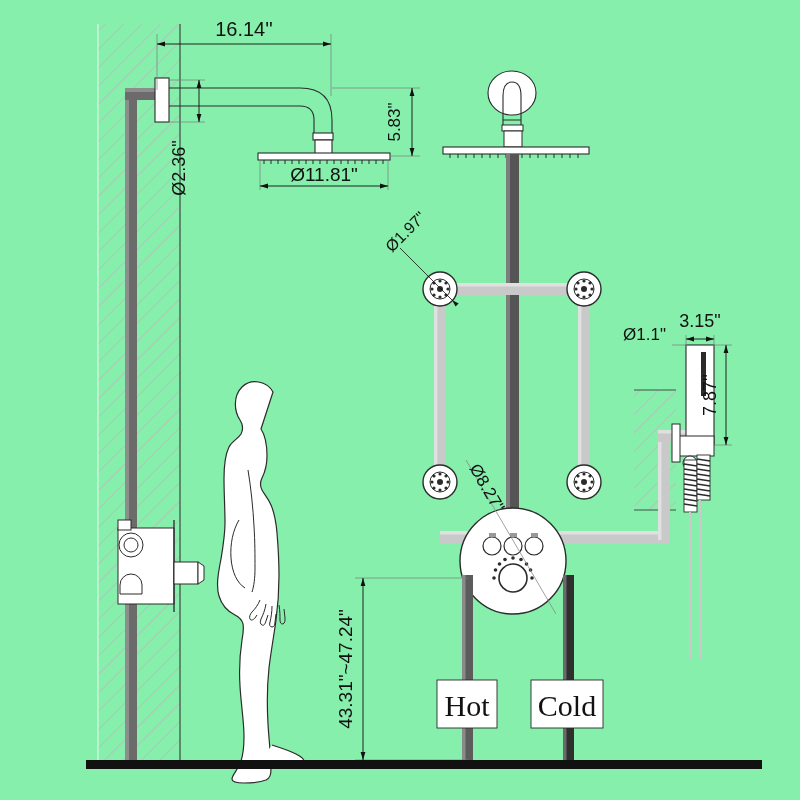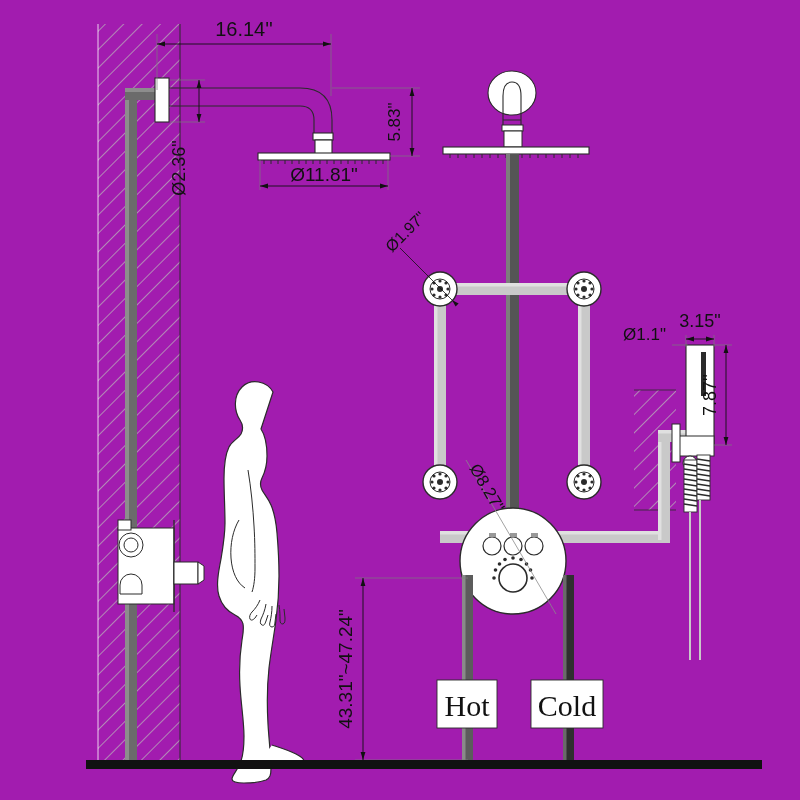--- a/index.html
+++ b/index.html
@@ -7,21 +7,21 @@
     padding: 0;
     background: #ffffff;
   }
   body {
     font-family: "Liberation Sans", sans-serif;
   }
   #canvas-wrap {
     position: relative;
     width: 800px;
     height: 800px;
-    background: #a21caf;
+    background: #86efac;
     overflow: hidden;
   }
   svg.drawing {
     position: absolute;
     left: 0;
     top: 0;
     width: 800px;
     height: 800px;
   }
   .dim-text {

